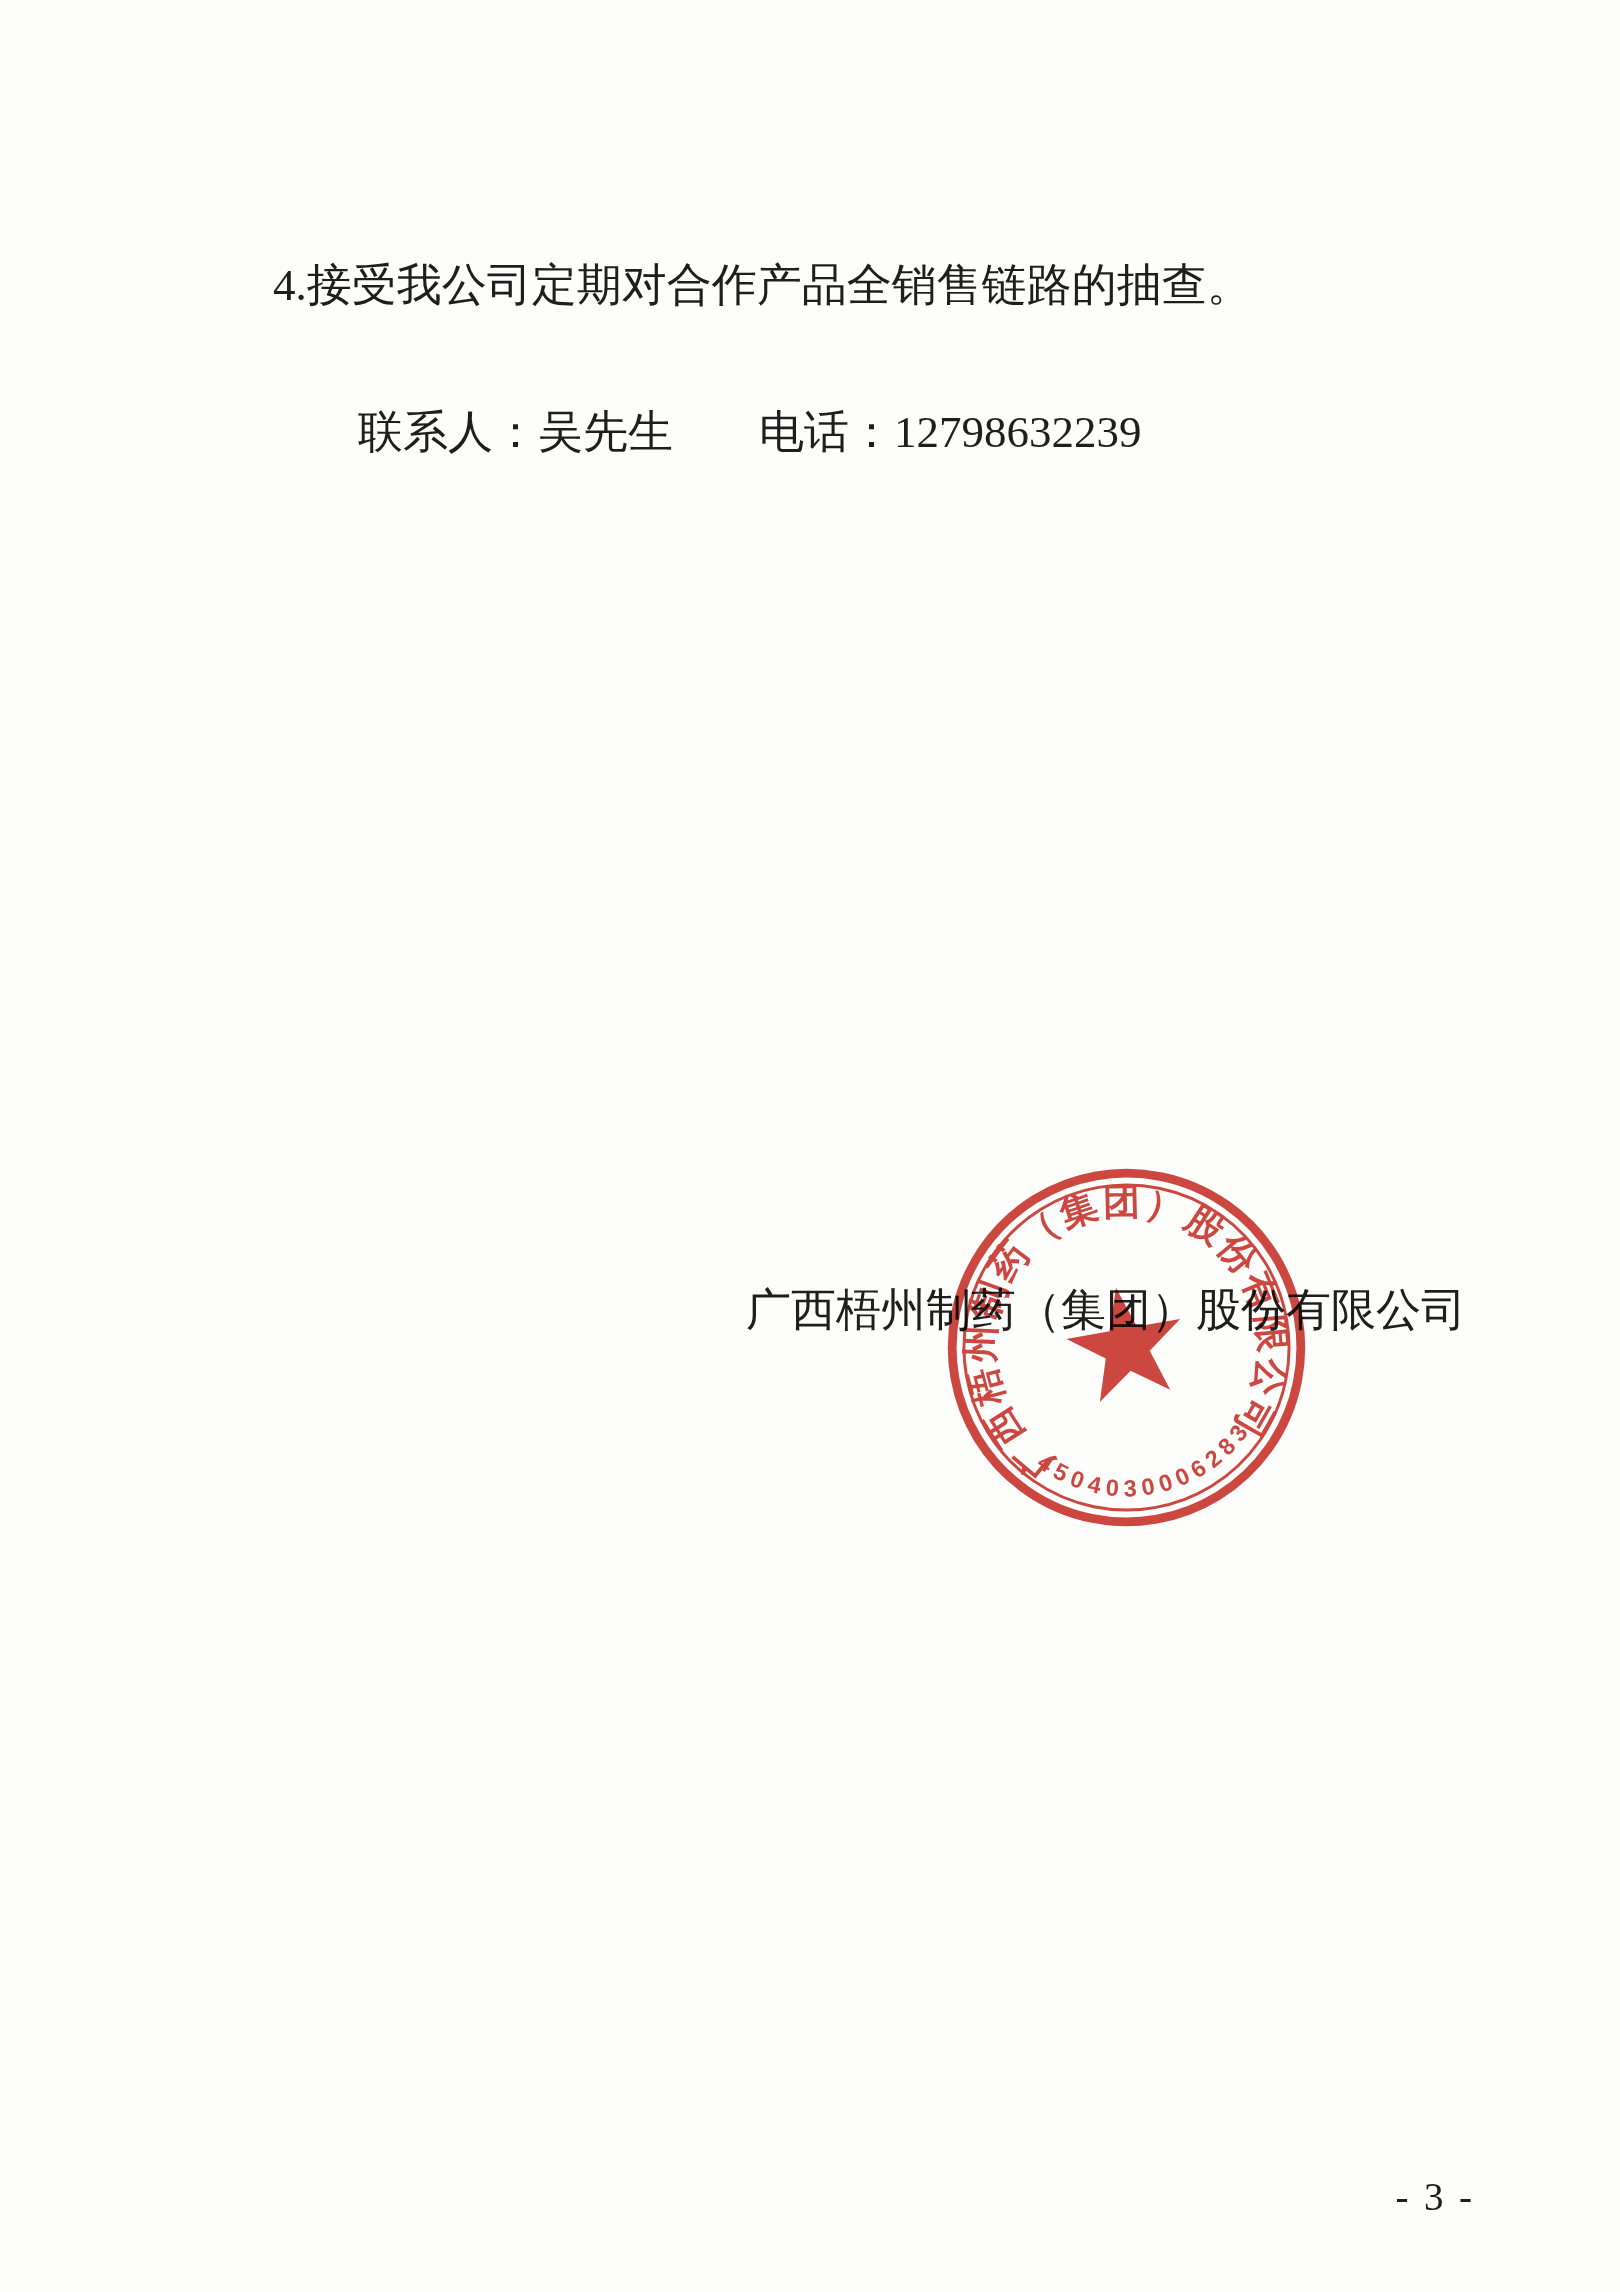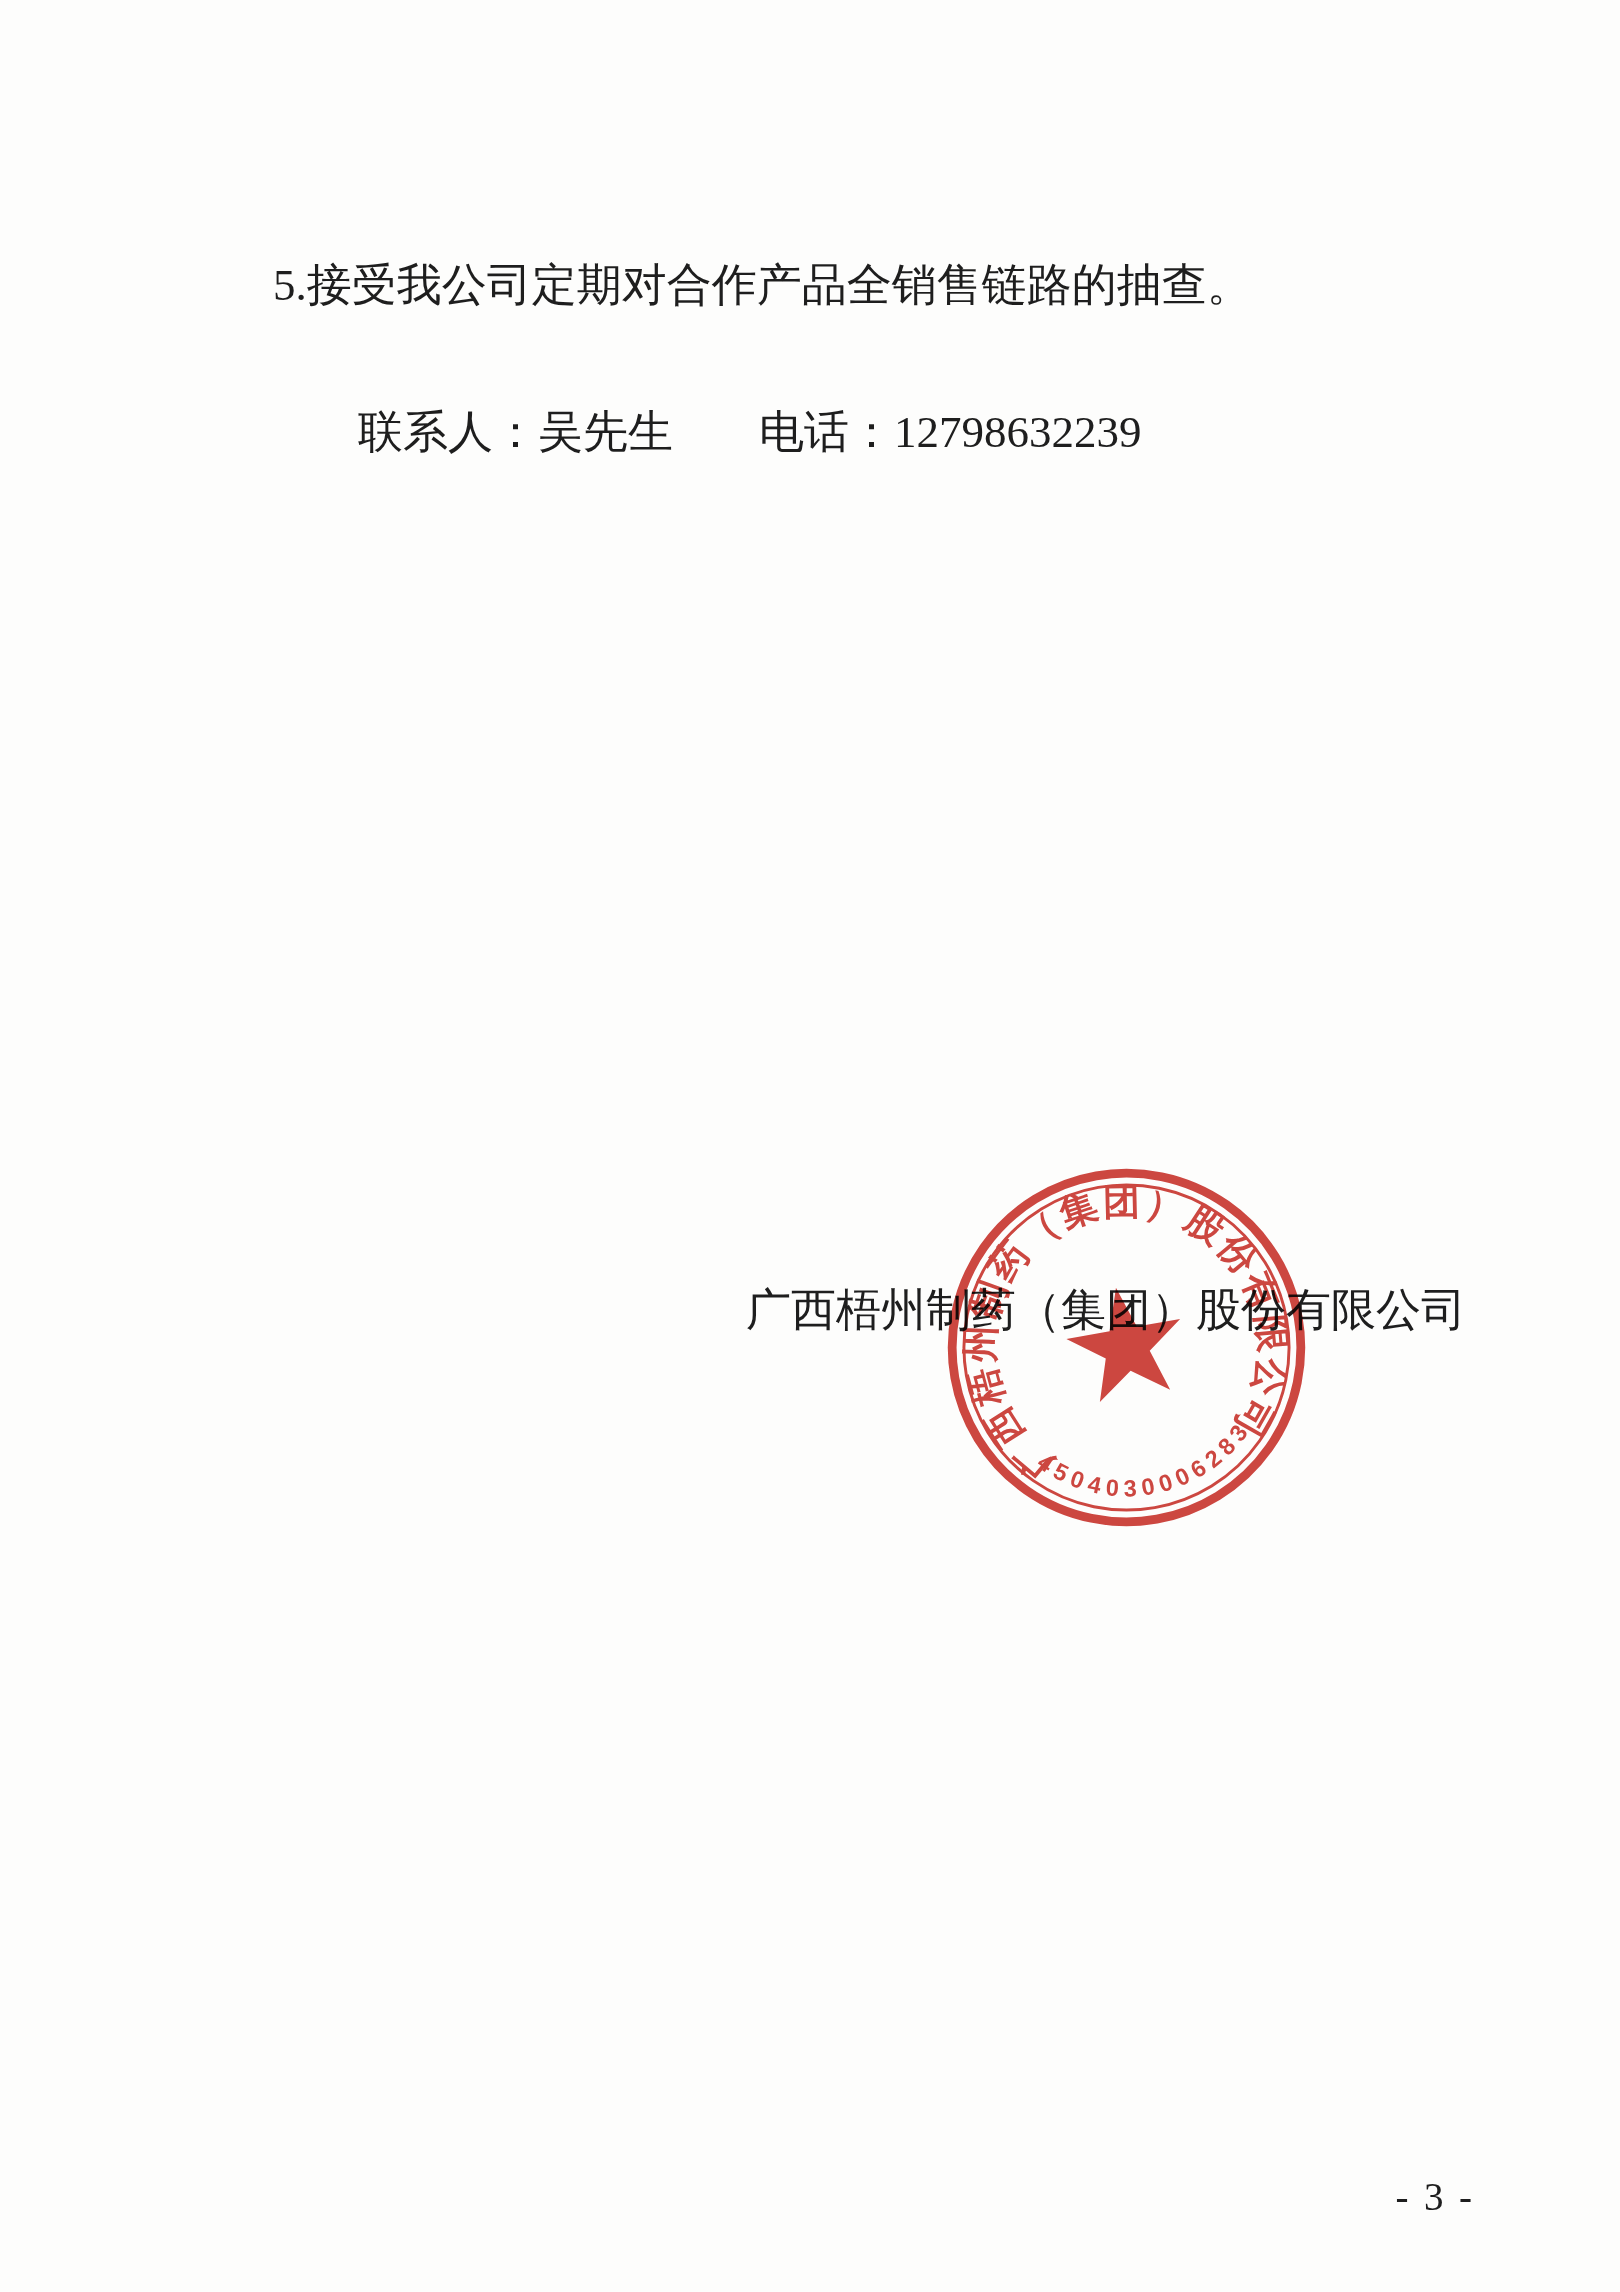--- a/index.html
+++ b/index.html
@@ -79,21 +79,21 @@
     color:#1e1e1e;
     white-space:nowrap;
   }
 </style>
 </head>
 <body>
 
 <div class="page">
 
   <div class="doc-body">
-    <div class="list-item">5.接受我公司定期对合作产品全销售链路的抽查。</div>
+    <div class="list-item">4.接受我公司定期对合作产品全销售链路的抽查。</div>
     <div class="spacer"></div>
     <div class="contact-line">
       <span>联系人：</span><span>吴先生</span><span class="contact-gap"></span><span>电话：</span><span>12798632239</span>
     </div>
   </div>
 
   <div class="signature-company">广西梧州制药（集团）股份有限公司</div>
 
   <div class="seal">
     <svg viewBox="-217 -217 434 434" xmlns="http://www.w3.org/2000/svg">

